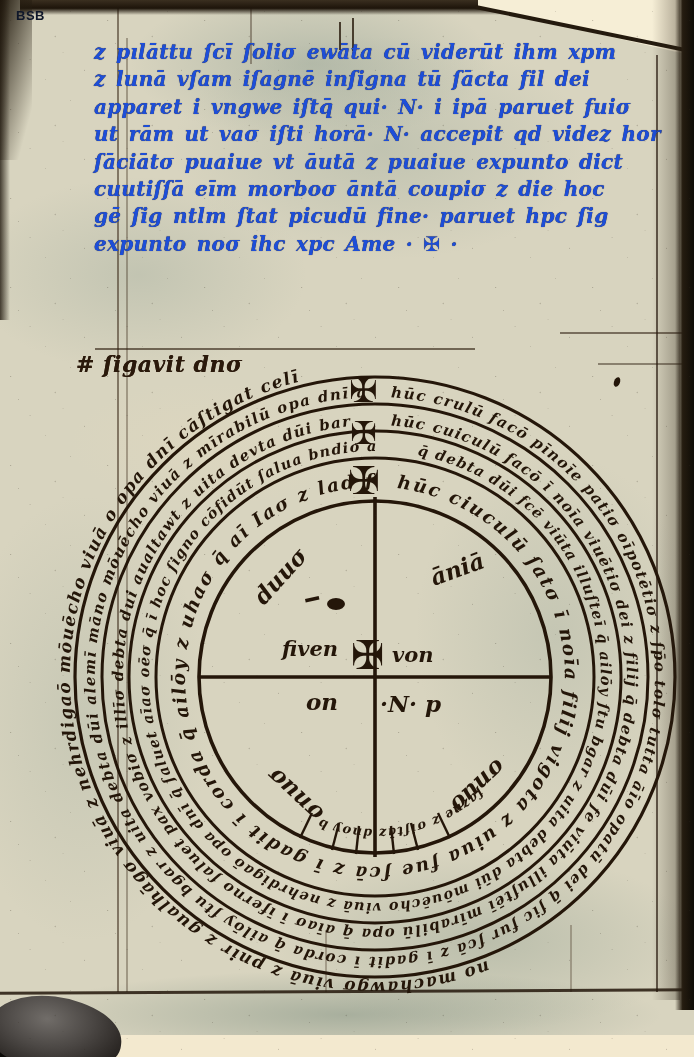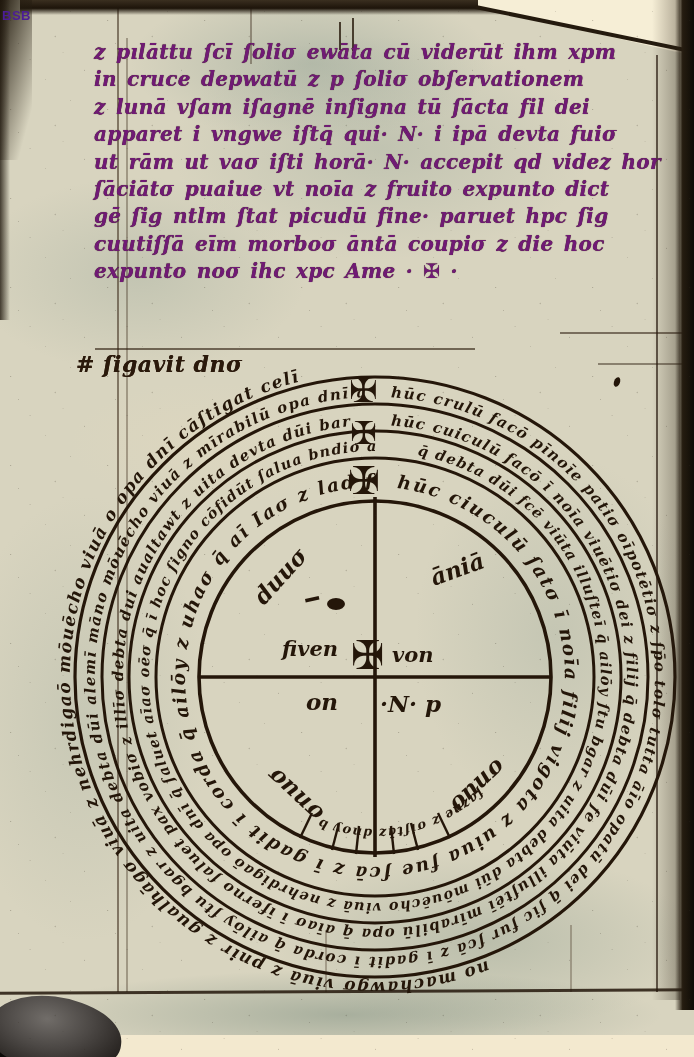--- a/index.html
+++ b/index.html
@@ -62,25 +62,25 @@
   .wedge-line{position:absolute;left:476px;top:5px;width:224px;height:4px;background:#241a0e;
     transform:rotate(11.6deg);transform-origin:left top;}
 
   
   .bottom-strip{position:absolute;left:0;top:1035px;width:694px;height:22px;background:#f3e9cf;}
   .corner-black{position:absolute;left:0;top:1028px;width:44px;height:29px;background:#0d0b08;}
   .thumb{position:absolute;left:-10px;top:997px;width:132px;height:72px;border-radius:46% 54% 42% 40%;
     transform:rotate(7deg);
     background:radial-gradient(ellipse at 42% 32%,#716d69 0%,#4b4744 42%,#282421 78%);}
 
-  .watermark{position:absolute;left:2px;top:8px;color:#4c1d95;
+  .watermark{position:absolute;left:16px;top:8px;color:#0f172a;
     font-family:"Liberation Sans","DejaVu Sans",sans-serif;font-size:13px;font-weight:bold;letter-spacing:.5px;}
 
   
-  .textblock{position:absolute;left:94px;top:40px;width:575px;color:#701a75;
+  .textblock{position:absolute;left:94px;top:40px;width:575px;color:#1d4ed8;
     font-style:italic;font-weight:bold;font-size:20px;letter-spacing:.3px;word-spacing:3px;
     text-shadow:0 0 .7px #2a190b;}
   .textblock .line{display:block;height:27.4px;white-space:nowrap;}
   .margin-note{position:absolute;left:76px;top:351px;color:#2a190b;font-style:italic;font-weight:bold;
     font-size:22px;letter-spacing:.5px;text-shadow:0 0 .6px #2a190b;}
 
   svg.diagram{position:absolute;left:0;top:0;}
   svg.diagram text{fill:#241609;font-style:italic;font-weight:bold;}
   .ink{stroke:#241609;fill:none;}
 </style>
@@ -98,27 +98,26 @@
   <div class="vline v5"></div>
   <div class="vline v6"></div>
   <div class="vline v7"></div>
   <div class="vline v8"></div>
   <div class="hline h2"></div>
   <div class="hline h3"></div>
   <div class="hline h4"></div>
 
   <div class="textblock">
     <span class="line">z pılāttu ſcī ſoliσ ewāta cū viderūt ihm xpm</span>
-    <span class="line">in cruce depwatū z p ſoliσ obſervationem</span>
     <span class="line">z lunā vſam iſagnē inſigna tū ſācta fil dei</span>
-    <span class="line">apparet i vngwe iſtq̄ qui· N· i ipā devta fuiσ</span>
+    <span class="line">apparet i vngwe iſtq̄ qui· N· i ipā paruet fuiσ</span>
     <span class="line">ut rām ut vaσ iſti horā· N· accepit qd videz hor</span>
-    <span class="line">ſāciātσ puaiue vt noīa z fruito expunto dict</span>
+    <span class="line">ſāciātσ puaiue vt āutā z puaiue expunto dict</span>
+    <span class="line">cuutiſſā eīm morboσ āntā coupiσ z die hoc</span>
     <span class="line">gē ſig ntlm ſtat picudū fine· paruet hpc ſig</span>
-    <span class="line">cuutiſſā eīm morboσ āntā coupiσ z die hoc</span>
     <span class="line">expunto noσ ihc xpc Ame · ✠ ·</span>
   </div>
 
   <div class="margin-note"># ſigavit dnσ</div>
 
   <svg class="diagram" width="694" height="1057" viewBox="0 0 694 1057">
     <defs>
       <path id="rp0" d="M 375 372 A 305 305 0 1 1 374.9 372" fill="none"></path>
       <path id="rp1" d="M 375 397 A 280 280 0 1 1 374.9 397" fill="none"></path>
       <path id="rp2" d="M 375 425 A 252 252 0 1 1 374.9 425" fill="none"></path>

